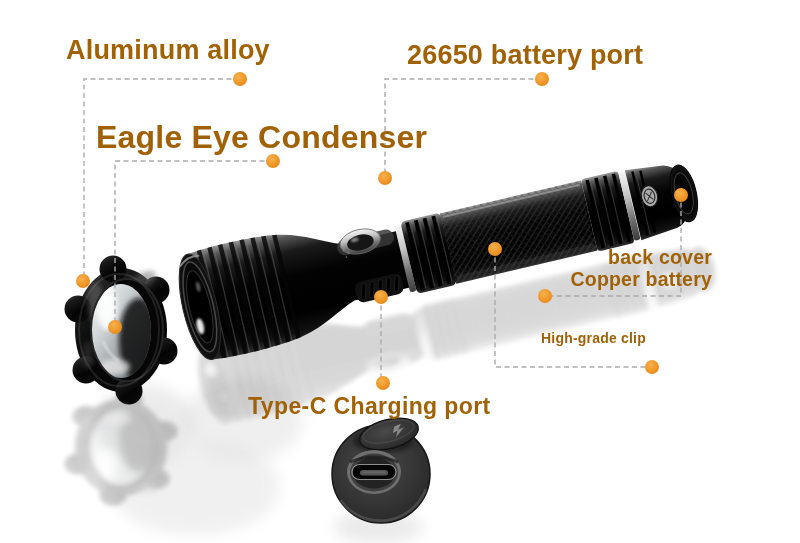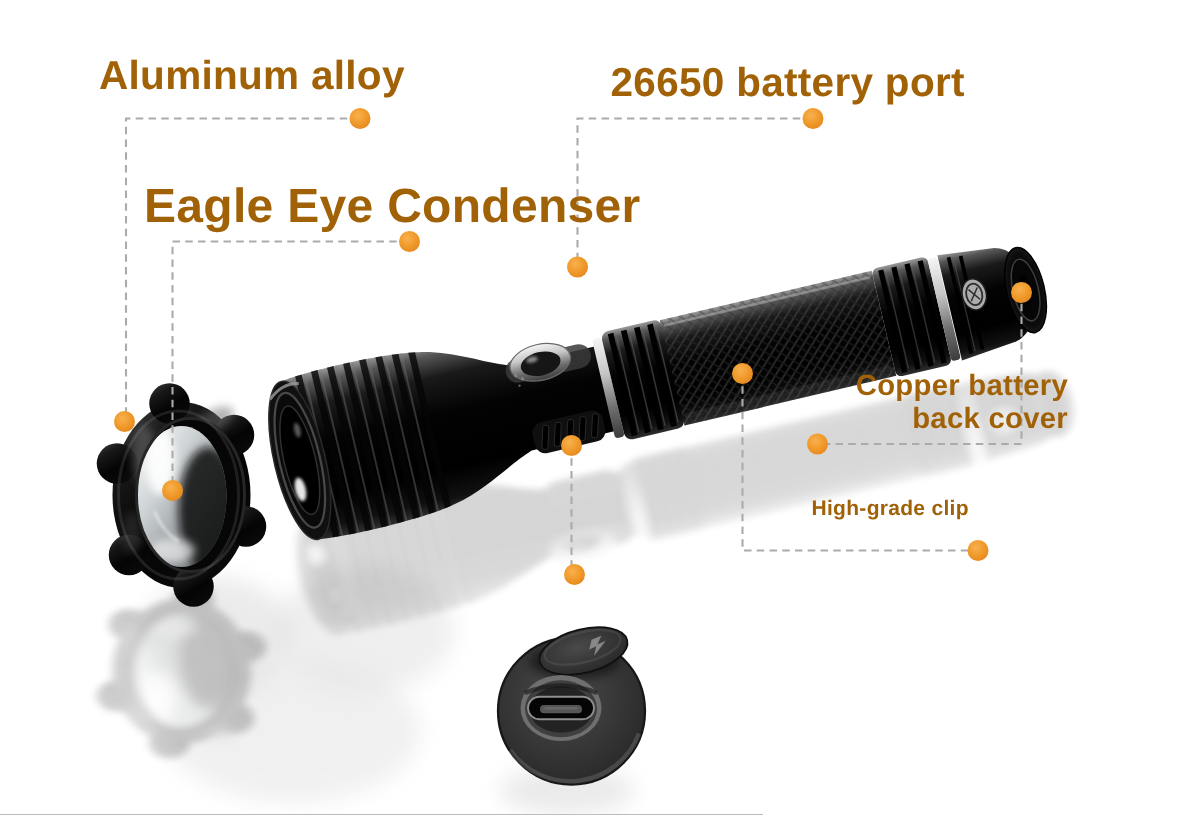--- a/index.html
+++ b/index.html
@@ -278,17 +278,18 @@
     <circle cx="652" cy="367" r="7"></circle>
     <circle cx="381" cy="297" r="7"></circle>
     <circle cx="383" cy="383" r="7"></circle>
   </g>
 </svg>
 
   <div class="lbl" id="lbl-aluminum">Aluminum alloy</div>
   <div class="lbl" id="lbl-battery">26650 battery port</div>
   <div class="lbl" id="lbl-eagle">Eagle Eye Condenser</div>
   <div class="lbl" id="lbl-copper">
+    <div>back cover</div>
     <div>Copper battery</div>
-    <div>back cover</div>
   </div>
   <div class="lbl" id="lbl-clip">High-grade clip</div>
+  <div class="lbl" id="lbl-typec">Type-C Charging port</div>
 </div>
 
 </body></html>

